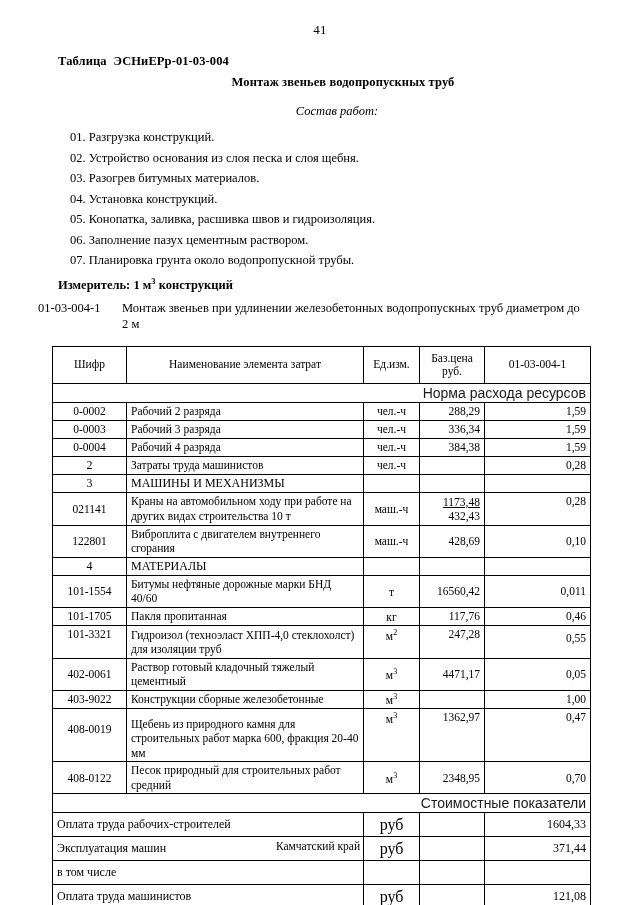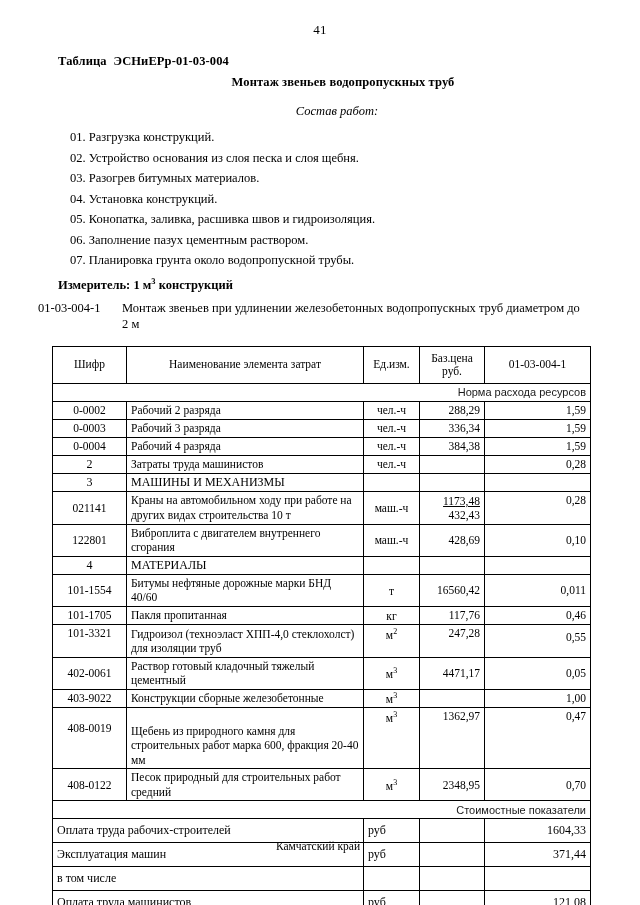--- a/index.html
+++ b/index.html
@@ -111,21 +111,21 @@
 
   thead th {
     text-align: center;
     font-size: 11.5px;
     height: 34px;
     line-height: 13px;
   }
   .subhead-row td {
     text-align: right;
     font-family: "Liberation Sans", "DejaVu Sans", sans-serif;
-    font-size: 11px;
+    font-size: 14px;
     padding: 1px 6px 1px 4px;
     height: 15px;
     color: #1a1a1a;
     border-top: none;
   }
 
   td.code   { text-align: center; }
   td.name   { text-align: left; padding-left: 5px; line-height: 14.5px; }
   td.unit   { text-align: center; }
   td.price  { text-align: right; padding-right: 7px; }
@@ -143,21 +143,21 @@
     display: block;
   }
   .price-stack .bot { display: block; }
 
   sup.u { font-size: 8px; vertical-align: super; }
 
   
   tr.sum td { height: 21px; }
   td.sum-label { font-weight: bold; font-size: 12px; padding-left: 7px; }
   td.sum-label.plain { font-weight: normal; }
-  td.sum-unit { font-weight: bold; font-size: 12px; }
+  td.sum-unit { text-align: center; font-weight: bold; font-size: 16px; }
   td.sum-unit.plain { font-weight: normal; }
   td.sum-val { text-align: right; font-weight: bold; font-size: 12px; padding-right: 12px; }
   td.sum-val.plain { font-weight: normal; }
 
   .thick-top { border-top: 2px solid #000; }
 
   
   .footer {
     position: absolute;
     left: 0;
@@ -319,21 +319,21 @@
       </tr>
       <tr class="row-h">
         <td class="code">403-9022</td>
         <td class="name">Конструкции сборные железобетонные</td>
         <td class="unit"><span>м</span><sup class="u">3</sup></td>
         <td class="price"></td>
         <td class="norm">1,00</td>
       </tr>
       <tr class="row-h2">
         <td class="code" style="vertical-align:top;padding-top:14px;">408-0019</td>
-        <td class="name" style="vertical-align:top;padding-top:16px;">Щебень из природного камня для строительных работ марка 600, фракция 20-40 мм</td>
+        <td class="name" style="vertical-align:top;padding-top:8px;">Щебень из природного камня для строительных работ марка 600, фракция 20-40 мм</td>
         <td class="unit" style="vertical-align:top;padding-top:2px;"><span>м</span><sup class="u">3</sup></td>
         <td class="price" style="vertical-align:top;padding-top:2px;">1362,97</td>
         <td class="norm" style="vertical-align:top;padding-top:2px;">0,47</td>
       </tr>
       <tr class="row-h">
         <td class="code">408-0122</td>
         <td class="name">Песок природный для строительных работ средний</td>
         <td class="unit"><span>м</span><sup class="u">3</sup></td>
         <td class="price">2348,95</td>
         <td class="norm">0,70</td>

